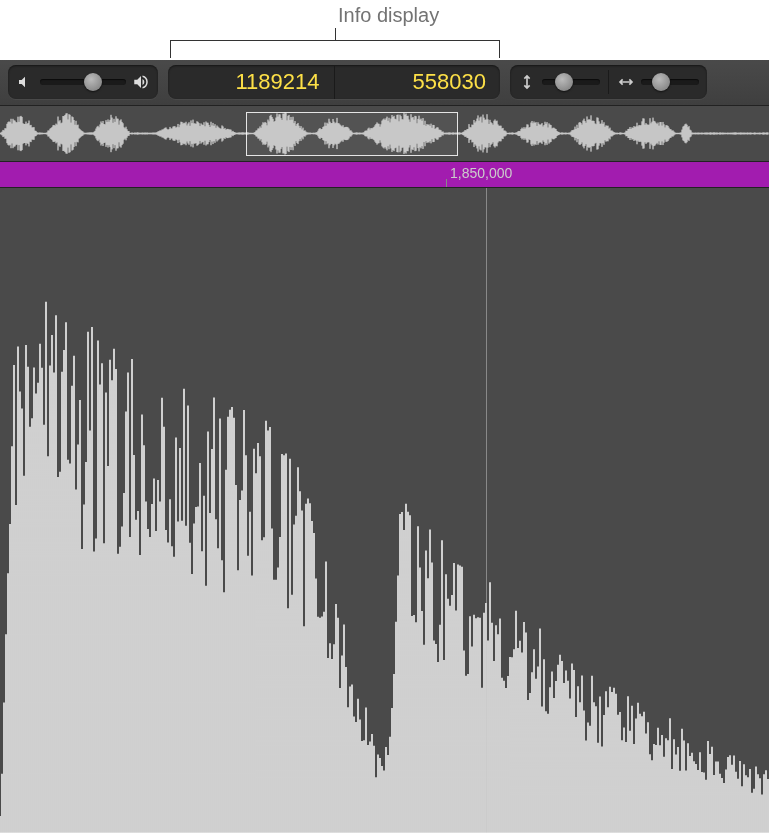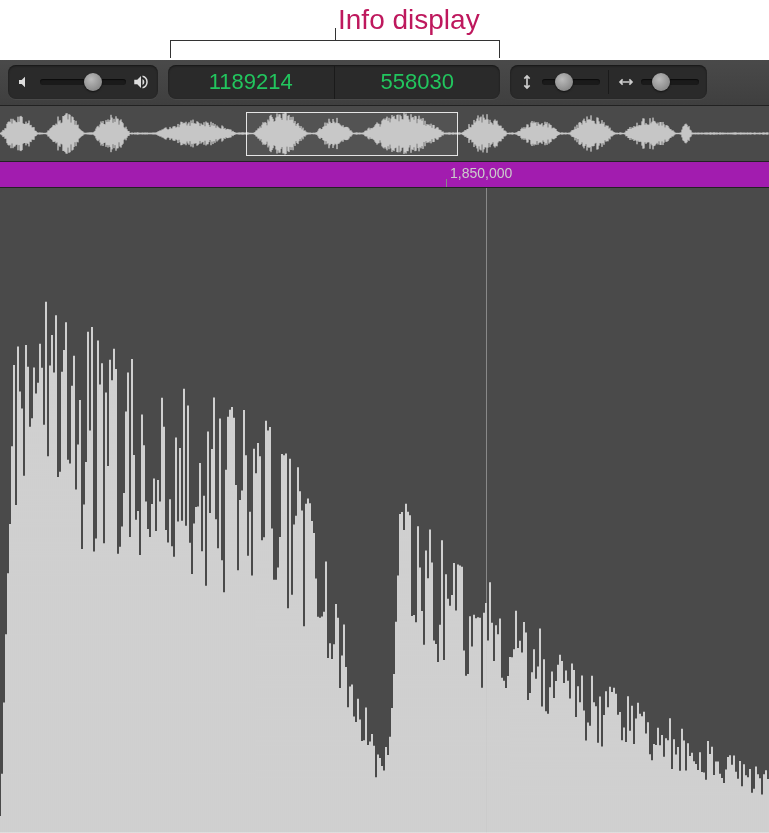--- a/index.html
+++ b/index.html
@@ -14,22 +14,22 @@
     .annotation-layer {
       position: absolute;
       top: 0; left: 0; width: 100%; height: 60px;
       background: #fff;
       z-index: 5;
     }
     .annotation-label {
       position: absolute;
       top: 4px;
       left: 338px;
-      font-size: 28px;
-      color: #be185d;
+      font-size: 20px;
+      color: #737373;
       font-weight: 400;
     }
     .annotation-bracket {
       position: absolute;
       top: 40px;
       left: 170px;
       width: 330px;
       height: 20px;
     }
     .annotation-bracket .hline {
@@ -84,22 +84,22 @@
       box-shadow: 0 1px 2px rgba(0,0,0,.6);
     }
 
     .info-display {
       flex: 0 0 332px;
       display: flex;
       padding: 0;
     }
     .info-cell {
       flex: 1;
-      text-align: center;
-      color: #22c55e;
+      text-align: right;
+      color: #fde047;
       font-size: 22px;
       font-weight: 400;
       padding: 0 14px;
       line-height: 34px;
       font-variant-numeric: tabular-nums;
     }
     .info-cell:first-child { border-right: 1px solid #1a1a1a; }
 
     .zoom-group { gap: 8px; padding: 0 8px; }
     .zoom-sub { display: flex; align-items: center; gap: 6px; }

